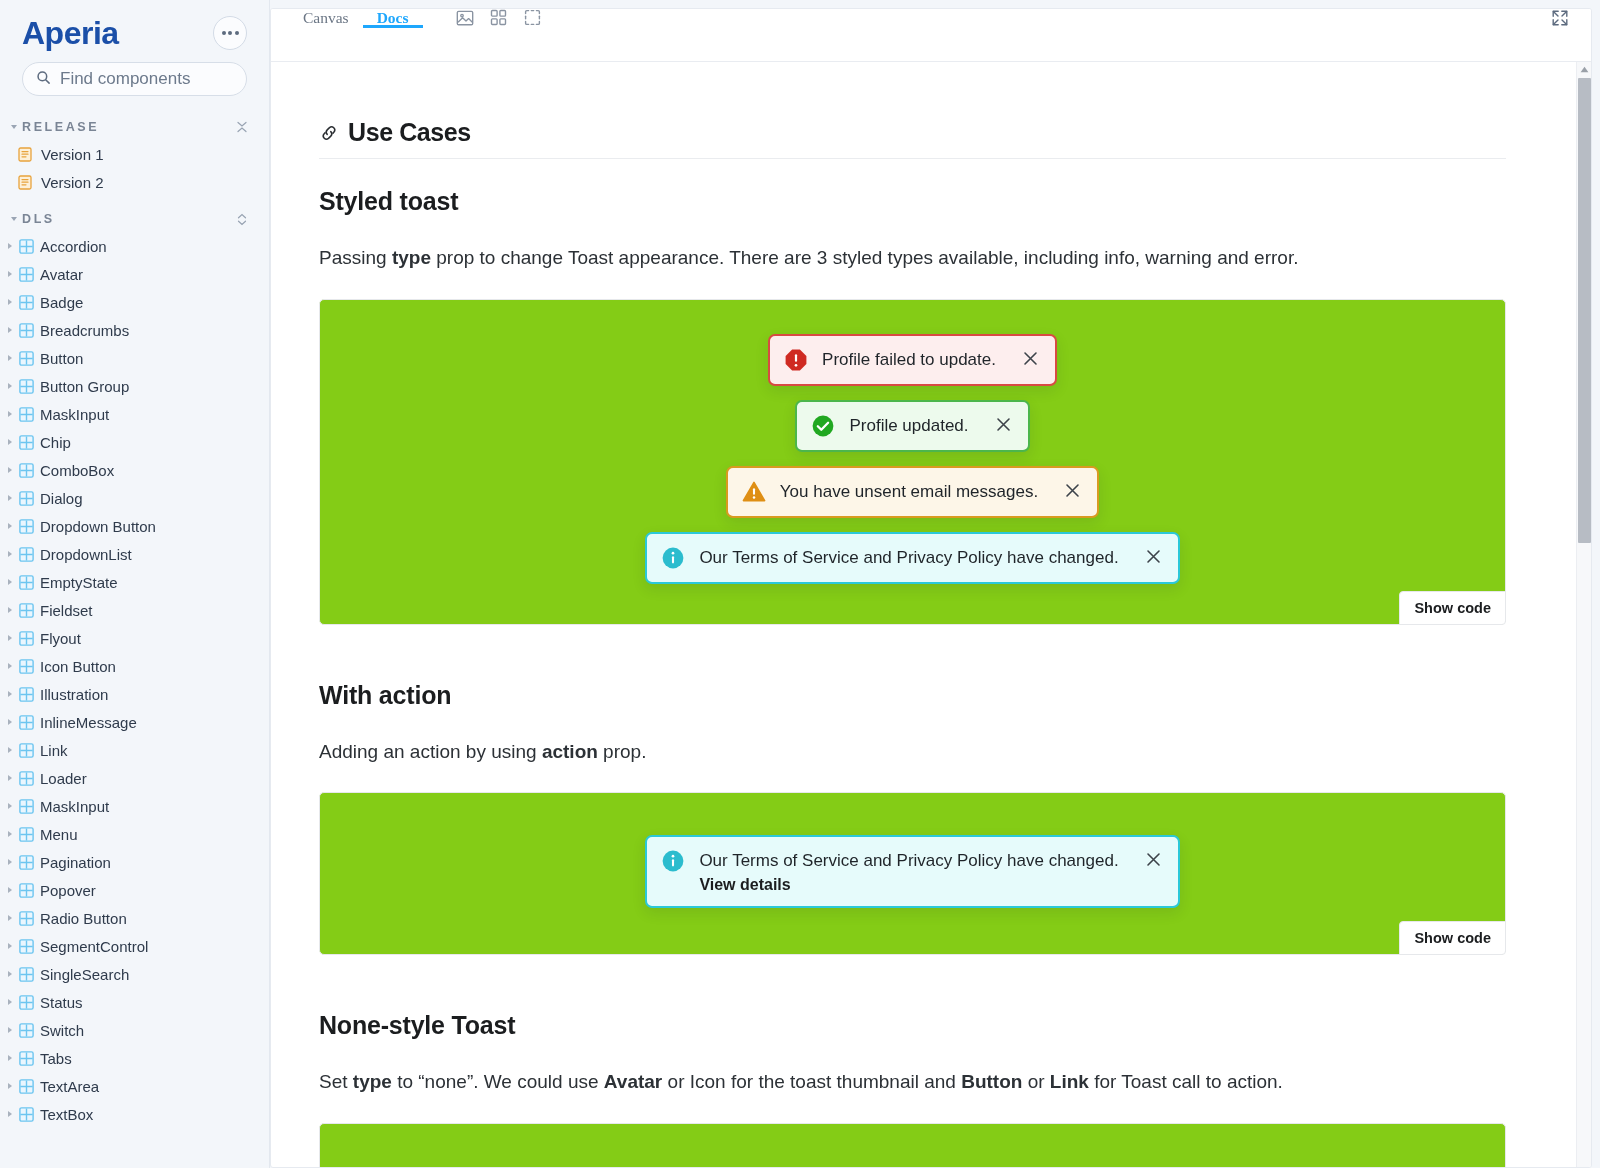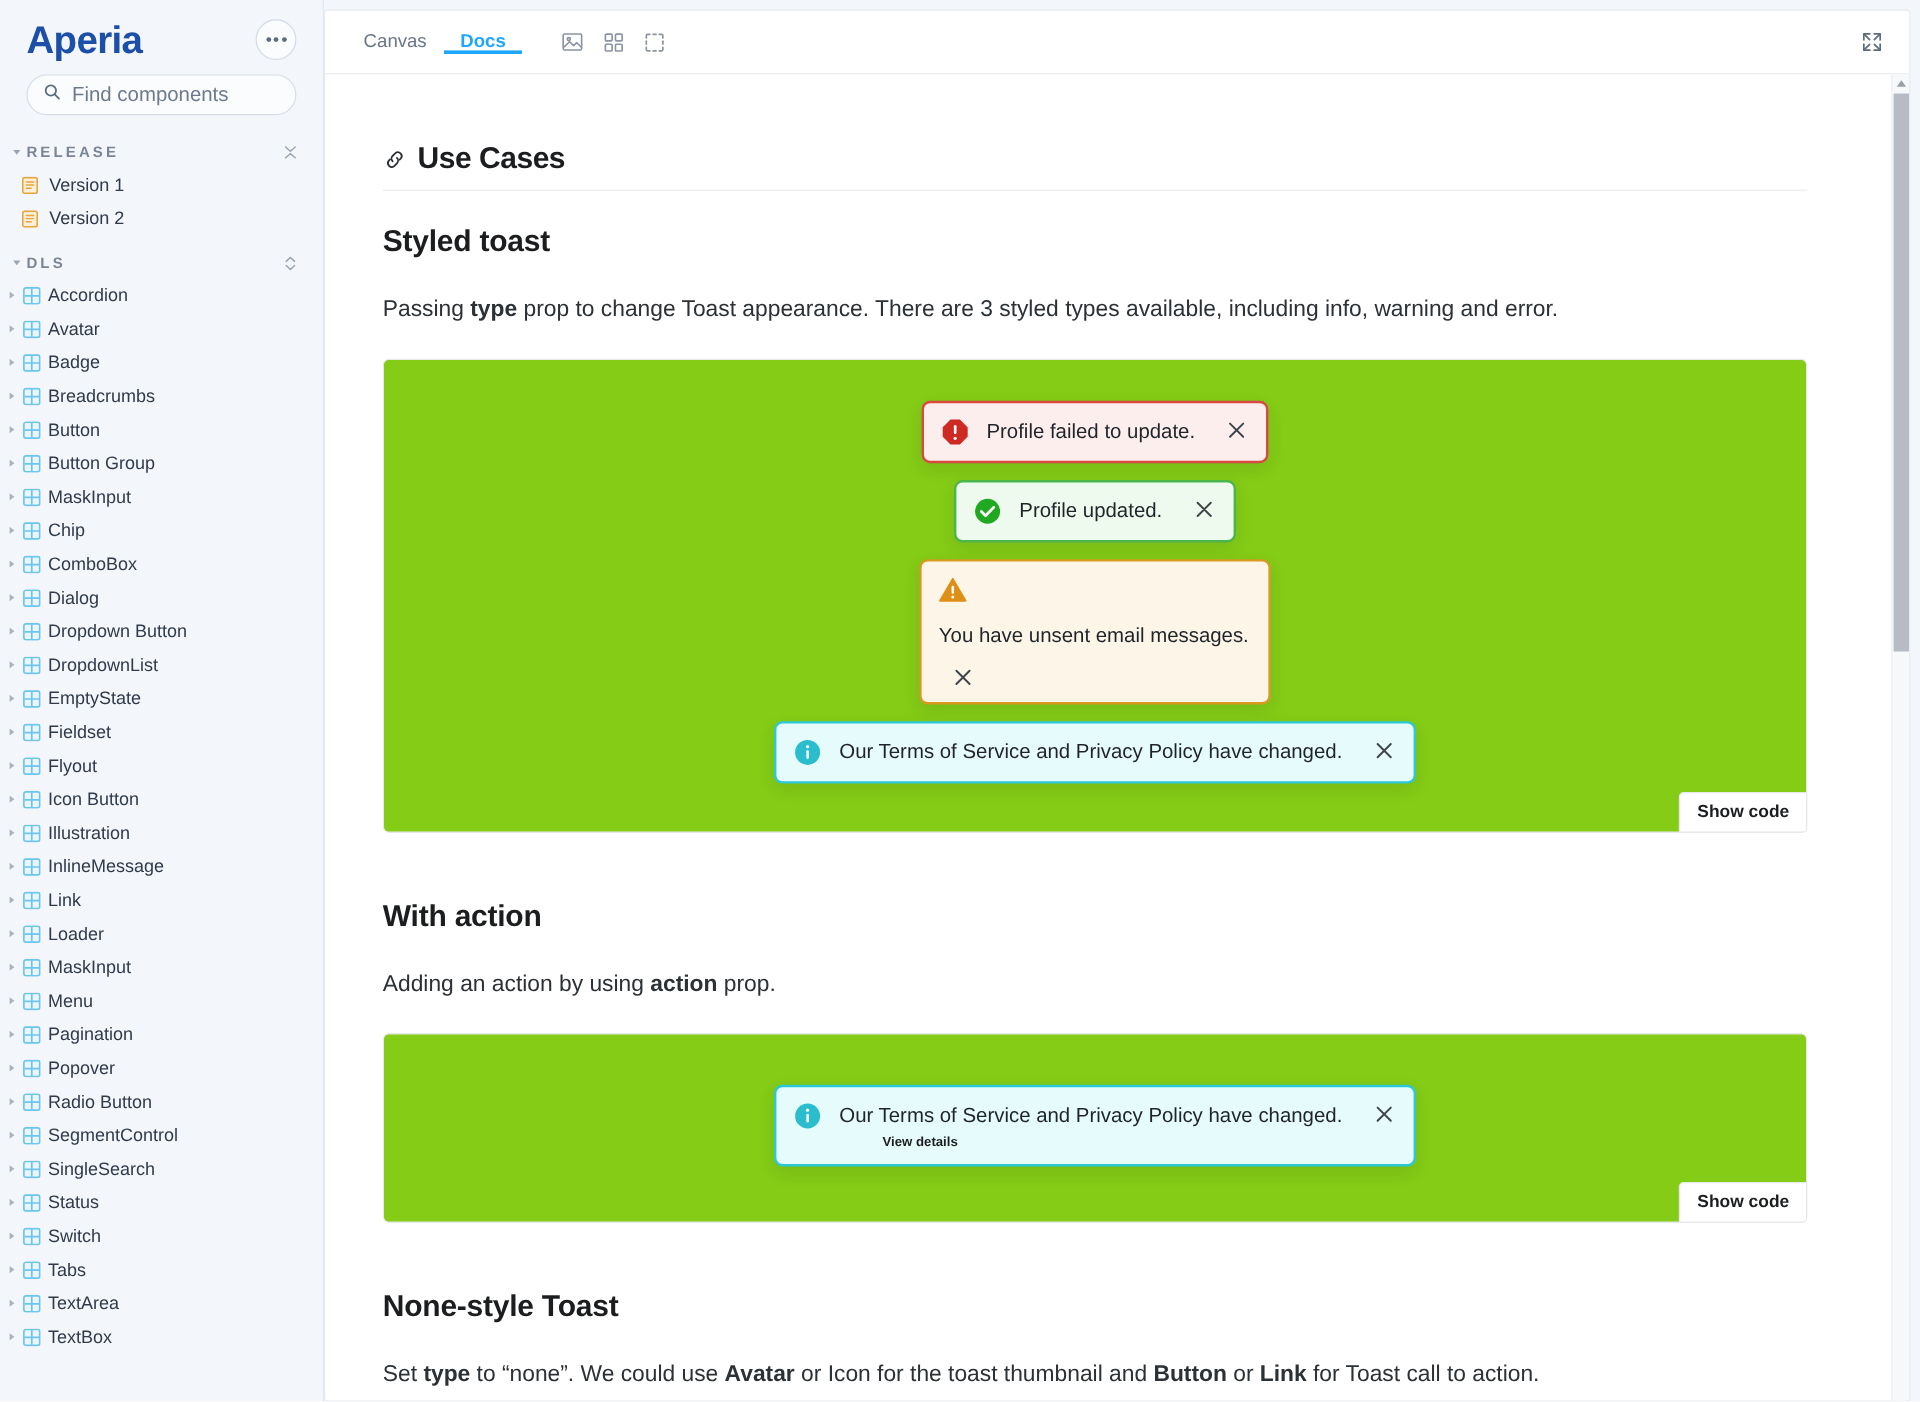--- a/index.html
+++ b/index.html
@@ -91,22 +91,22 @@
     flex: 1; height: 1168px; position: relative;
     background: #f3f6fa; padding: 8px 8px 0 0;
     display: flex; flex-direction: column;
   }
   .main-card {
     flex: 1; background: #ffffff;
     border: 1px solid #e6eaf0; border-radius: 3px;
     display: flex; flex-direction: column; overflow: hidden;
   }
   .toolbar {
-    height: 53px; flex: 0 0 53px; display: flex; align-items: center;
-    border-bottom: 1px solid #e9ecf1; background: #fff; padding: 0 14px 0 18px;
+    height: 53px; flex: 0 0 53px; display: flex; align-items: flex-start;
+    border-bottom: 1px solid #e9ecf1; background: #fff; padding: 0 14px 0 18px; font-family: Liberation Serif, serif;
   }
   .tab {
     display: flex; align-items: center; padding: 0 14px;
     font-size: 15.5px; color: #6b7685; cursor: pointer;
     position: relative; font-weight: normal;
   }
   .tab.active { color: #1ea7fd; font-weight: bold; }
   .tab.active::after {
     content: ""; position: absolute; left: 0; right: 0; bottom: -1px;
     height: 3px; background: #1ea7fd;
@@ -176,31 +176,31 @@
     border-radius: 7px; border: 2px solid;
     padding: 12px 16px 12px 14px;
     box-shadow: 0 5px 14px rgba(20,30,50,0.10);
     min-height: 30px;
   }
   .toast-body { display: flex; flex-direction: column; gap: 5px; padding-top: 1px; }
   .toast-msg {
     font-size: 17px; color: #1f2429; line-height: 1.25; white-space: nowrap;
   }
   .toast-action {
-    font-size: 11px; color: #1b1d1f; font-weight: bold; cursor: pointer; margin-left: 36px;
+    font-size: 16px; color: #1b1d1f; font-weight: bold; cursor: pointer;
   }
   .toast-close {
     margin-left: 12px; cursor: pointer; color: #3d434a;
     display: flex; align-items: center; padding-top: 2px;
   }
   .toast-ic { flex: 0 0 auto; display: flex; align-items: center; }
 
   .t-error   { background: #fdeeee; border-color: #d84a42; }
   .t-success { background: #edfaed; border-color: #4cb64c; }
-  .t-warning { background: #fdf6e8; border-color: #d99a20; flex-direction: column; }
+  .t-warning { background: #fdf6e8; border-color: #d99a20; }
   .t-info    { background: #e6fbfb; border-color: #2bc8d8; }
 </style>
 </head>
 <body>
 
 <div class="app">
 
   <aside class="sidebar">
 
     <div class="sb-top">

